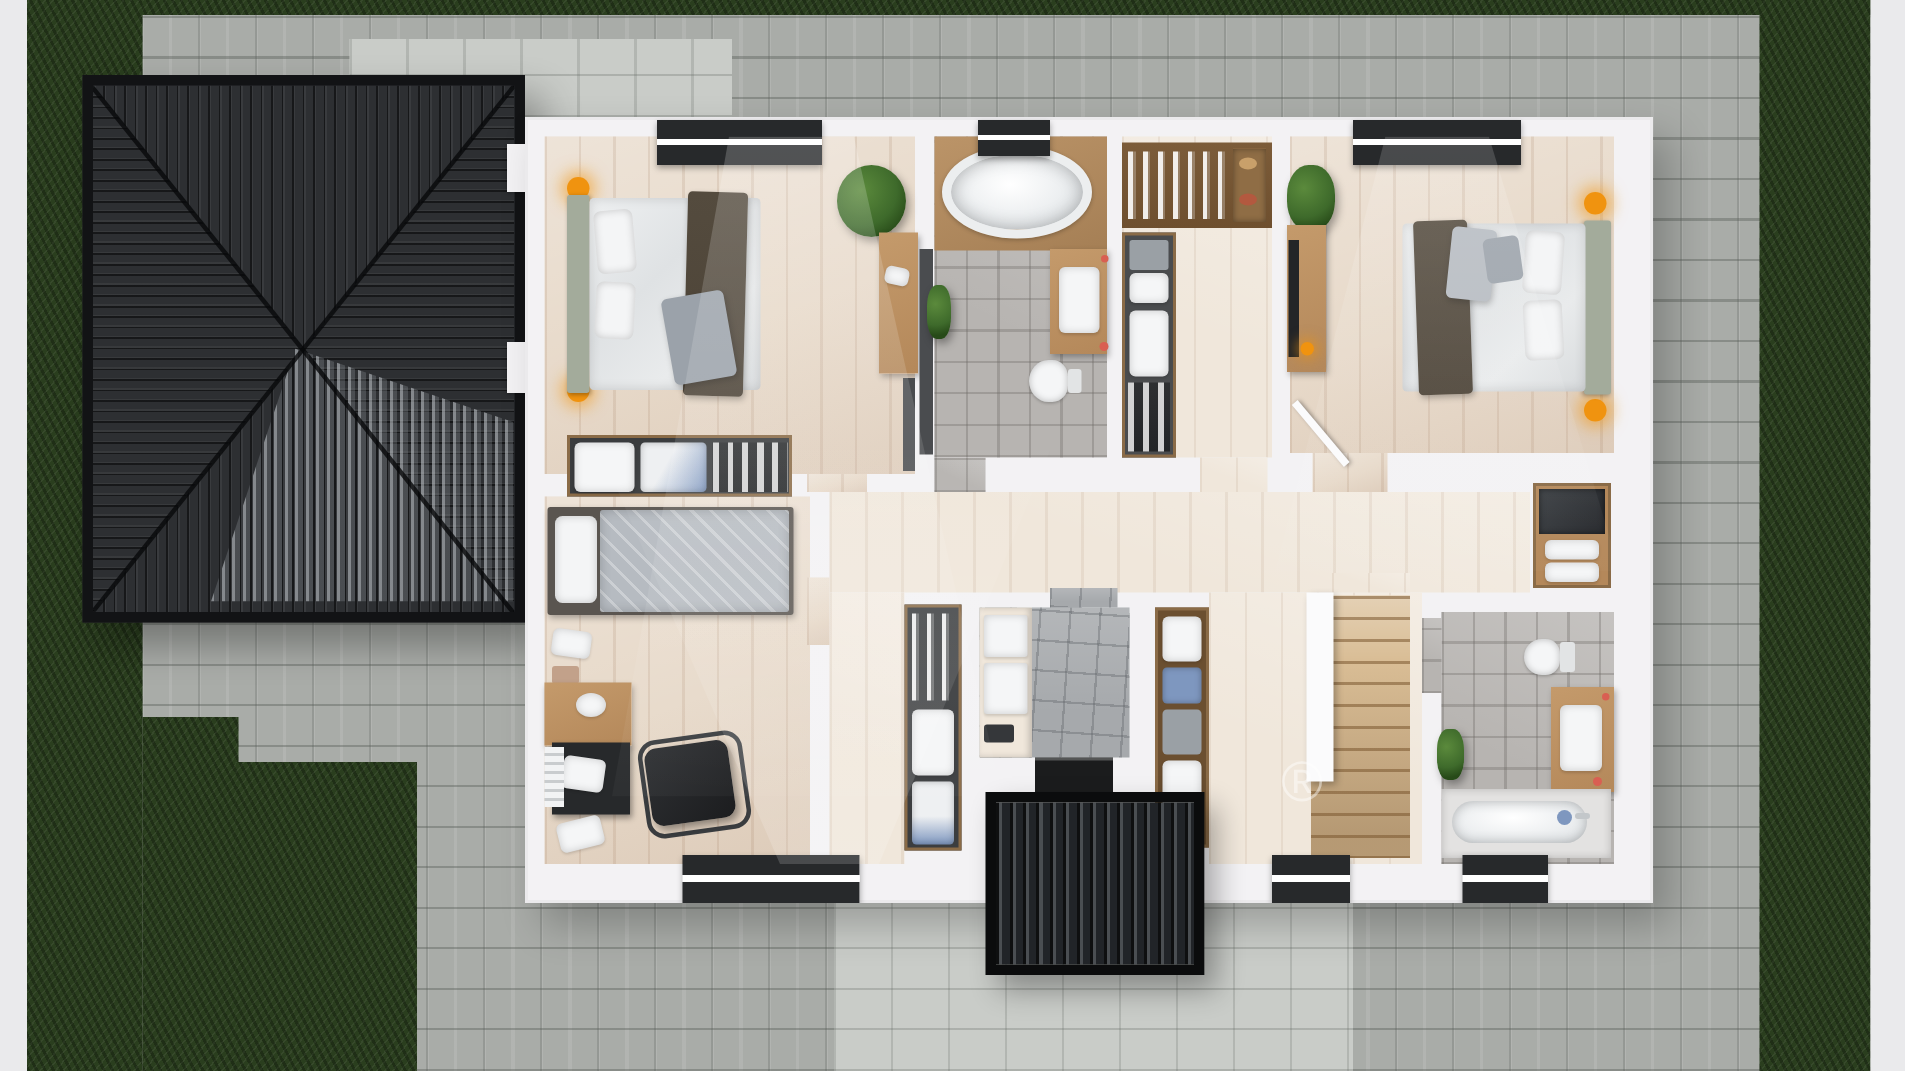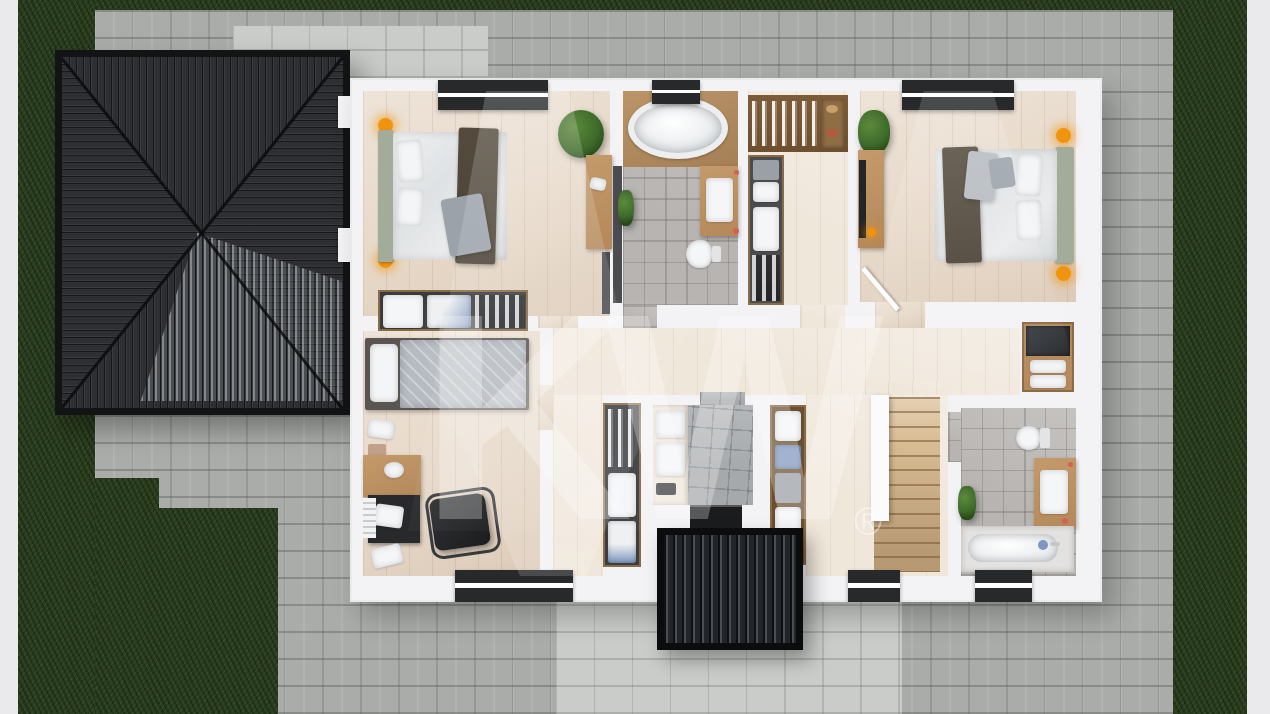--- a/index.html
+++ b/index.html
@@ -236,16 +236,15 @@
     <div class="abs win" style="left:498px;top:492px;width:52px;height:32px"></div>
     <div class="abs win" style="left:625px;top:492px;width:57px;height:32px"></div>
 
     <div class="abs beam" style="left:58px;top:13px;width:260px;height:440px;clip-path:polygon(30% 0,62% 0,100% 100%,0 100%);background:linear-gradient(180deg, rgba(255,255,255,.20), rgba(255,255,255,.03))"></div>
     <div class="abs beam" style="left:500px;top:13px;width:230px;height:290px;clip-path:polygon(32% 0,62% 0,100% 100%,0 100%);background:linear-gradient(180deg, rgba(255,255,255,.16), rgba(255,255,255,.02))"></div>
     <div class="abs beam" style="left:50px;top:222px;width:300px;height:276px;clip-path:polygon(0 0,100% 0,62% 100%,40% 100%);background:linear-gradient(0deg, rgba(255,255,255,.16), rgba(255,255,255,.02))"></div>
   </div>
 
   <div class="abs" style="left:657px;top:528px;width:146px;height:122px;box-sizing:border-box;border:7px solid #0b0c0d;background:repeating-linear-gradient(90deg,#0e0f10 0 2px,#4a4e52 2px 4px,#212428 4px 9px);box-shadow:8px 10px 18px rgba(0,0,0,.32)"></div>
 
-  <div class="abs wm" style="left:365px;top:252px;width:545px;height:330px;font-size:295px;display:flex;align-items:center;justify-content:center">KW</div>
   <div class="abs rm" style="left:846px;top:500px;width:44px;height:44px;font-size:38px;line-height:44px;text-align:center">®</div>
 
 </div>
 
 </body></html>

